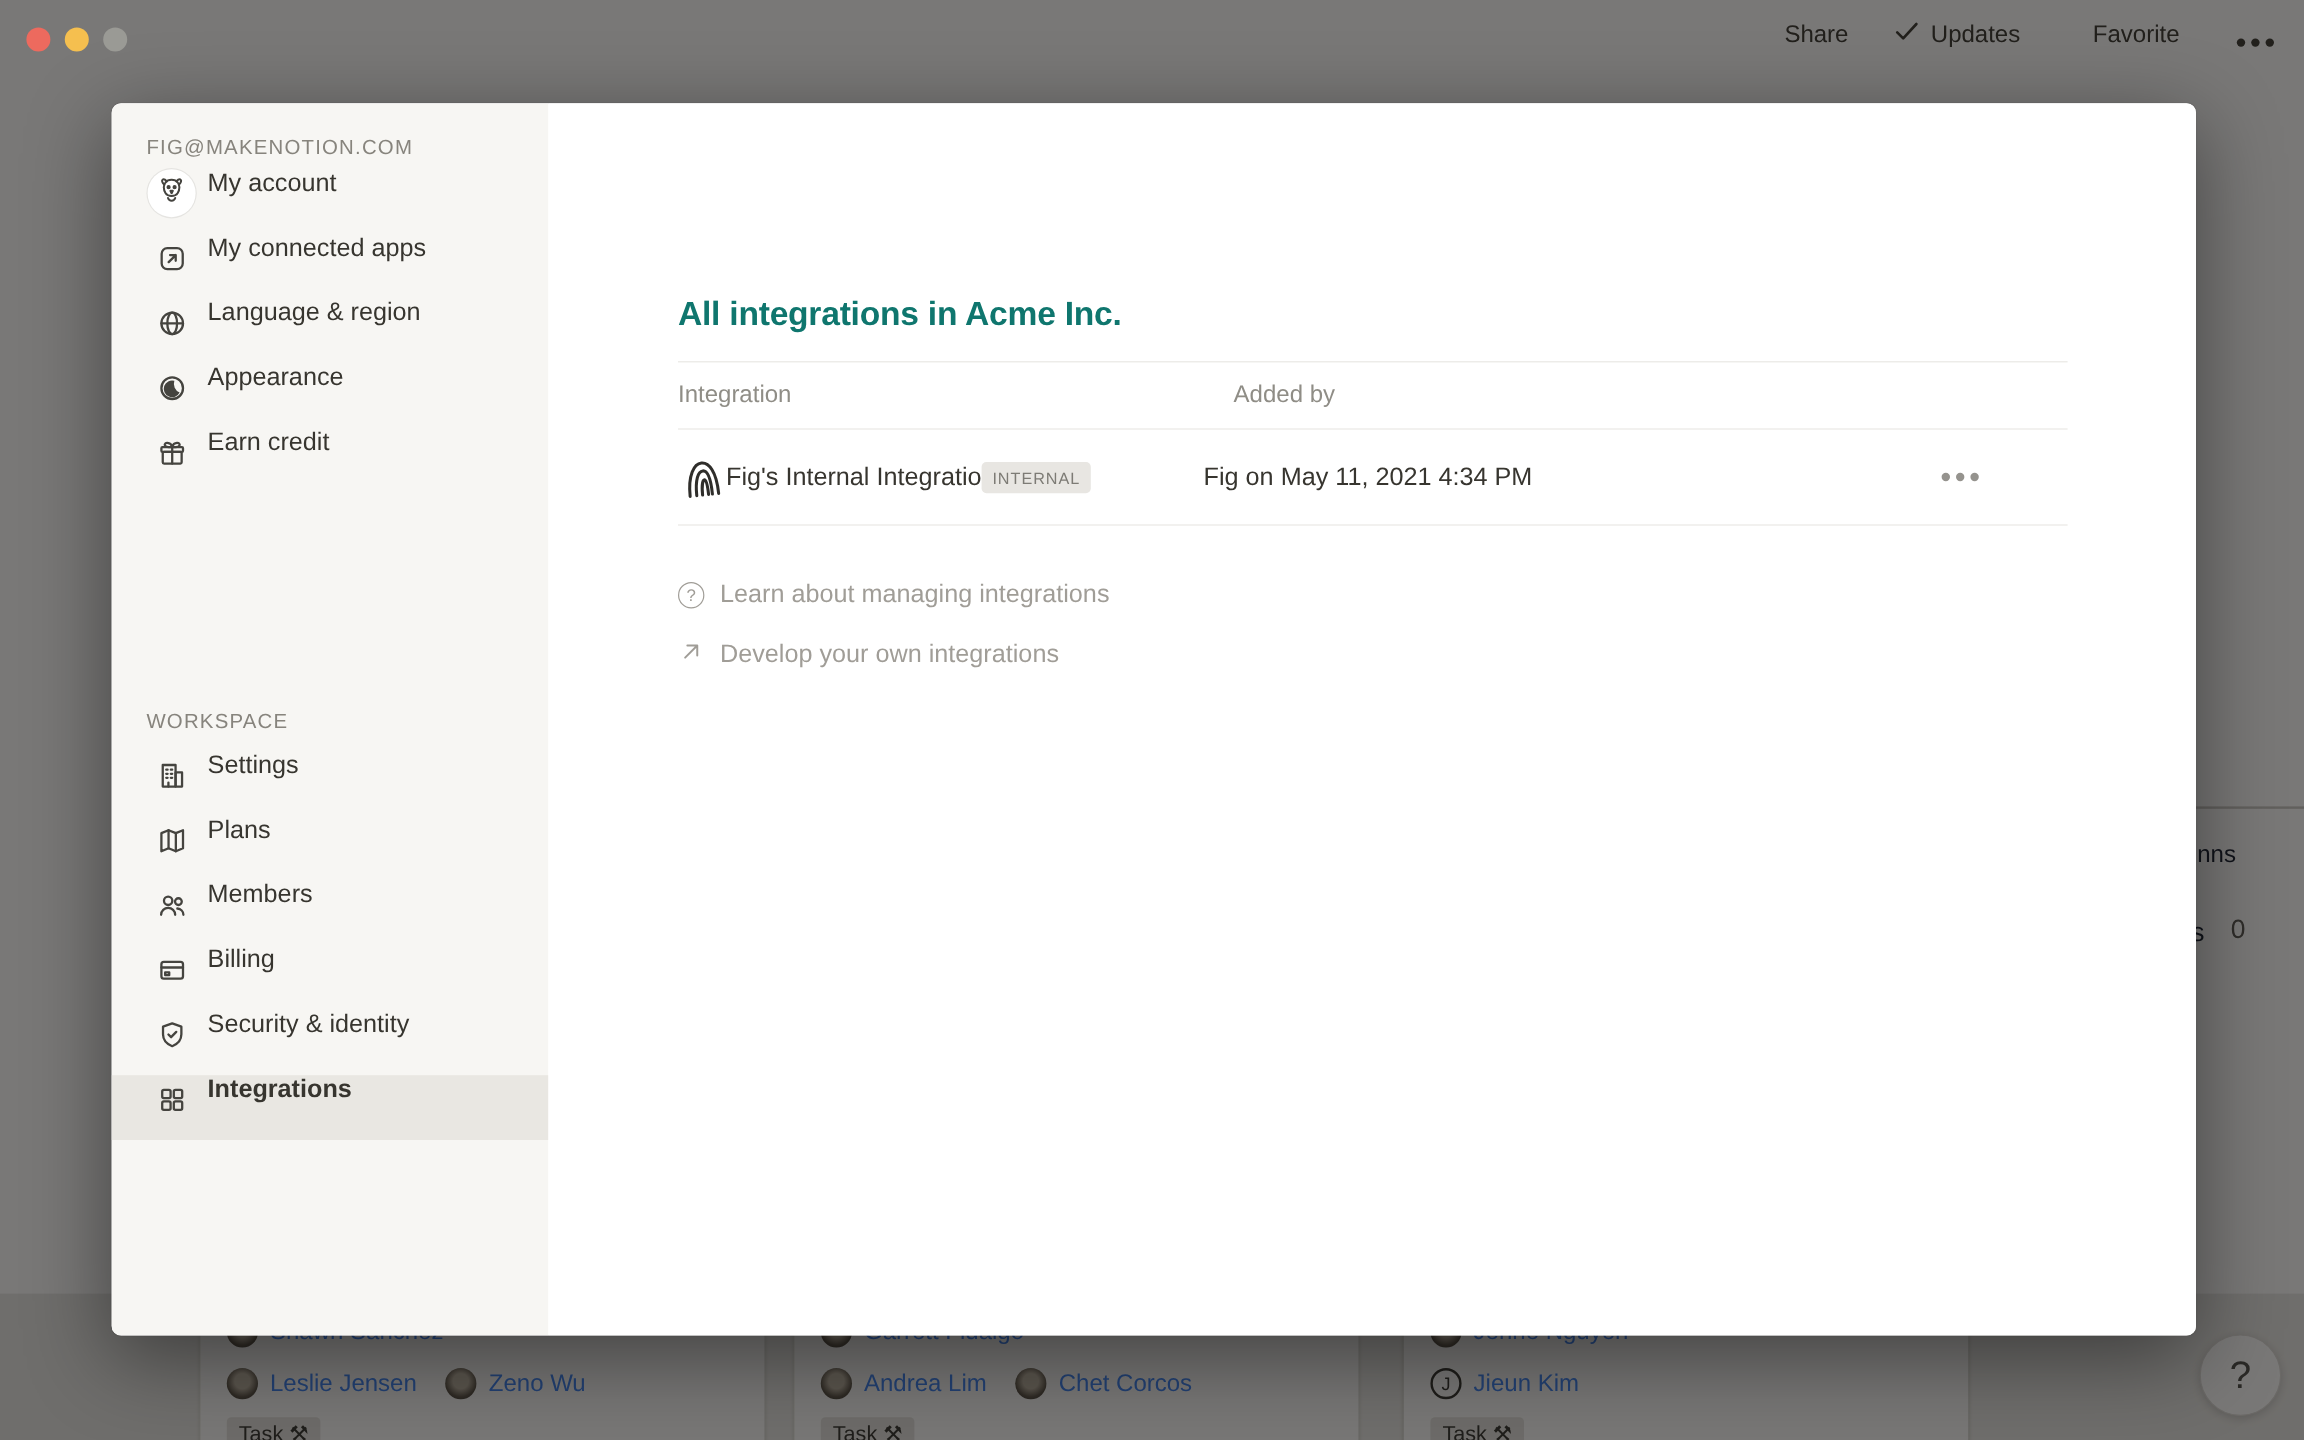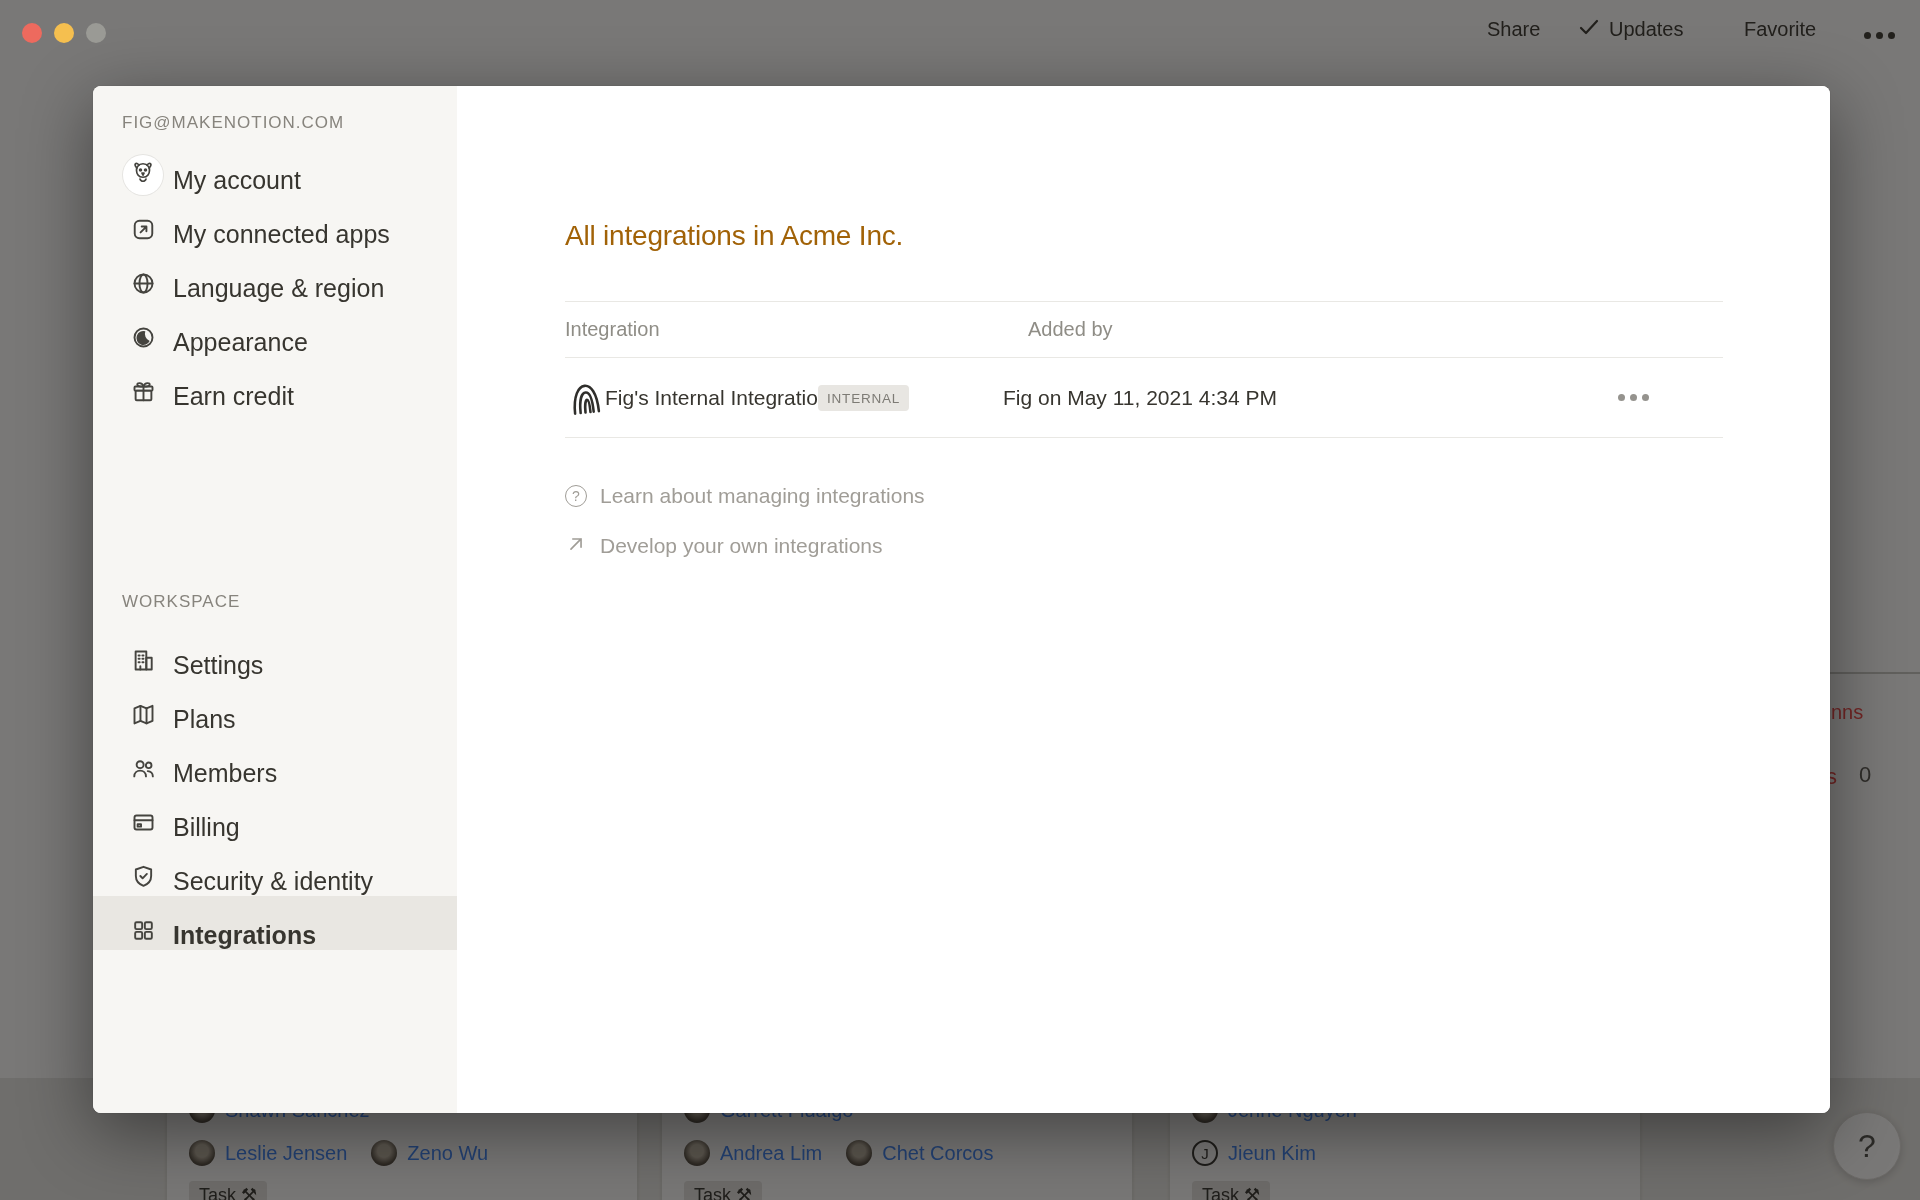--- a/index.html
+++ b/index.html
@@ -14,21 +14,21 @@
   .topbar-actions { position:absolute; top:0; left:0; width:1920px; height:58px; }
   .tb-btn { position:absolute; top:14px; height:30px; display:flex; align-items:center; gap:8px;
             font-size:20px; color:#37352f; cursor:pointer; }
   .tb-share    { left:1487px; }
   .tb-updates  { left:1577px; }
   .tb-favorite { left:1744px; }
   .tb-more     { left:1864px; top:20px; display:flex; gap:5px; }
   .tb-more i { width:7px; height:7px; border-radius:50%; background:#37352f; }
 
   .frag-divider { position:absolute; left:1830px; top:672px; width:90px; height:2px; background:#c9c7c3; }
-  .frag-text { position:absolute; color:#ef4444; font-size:20px; }
+  .frag-text { position:absolute; color:#0f172a; font-size:20px; }
   .frag-nns { left:1831px; top:701px; }
   .frag-s   { left:1826px; top:764px; font-size:22px; }
   .frag-0   { left:1859px; top:762px; font-size:22px; color:#55534e; }
 
   .board-region { position:absolute; left:0; top:1078px; width:1920px; height:122px; background:#e9e8e5; }
   .board-card { position:absolute; top:8px; width:472px; height:154px; background:#fdfdfc;
                 border:1px solid #dddcd8; border-radius:8px; box-shadow:0 1px 3px rgba(0,0,0,.12); }
   .bc-1 { left:166px; } .bc-2 { left:661px; } .bc-3 { left:1169px; }
   .bc-row { position:absolute; left:22px; display:flex; align-items:center; gap:10px; height:26px; }
   .bc-row-top { top:10px; } .bc-row-members { top:53px; }
@@ -65,32 +65,32 @@
            box-shadow:0 0 0 1px rgba(15,15,15,.04), 0 18px 70px rgba(0,0,0,.45); }
 
   .sb { width:364px; flex:0 0 auto; background:#f7f6f3; position:relative; }
   .sb-email { margin:27px 0 0 29px; font-size:17px; font-weight:500; letter-spacing:1px;
               color:#87847d; }
   .sb-group { position:absolute; left:0; width:364px; }
   .sb-group-account  { top:55px; }
   .sb-group-workspace-label { top:506px; margin-left:29px; font-size:17px; font-weight:500;
               letter-spacing:1px; color:#87847d; position:absolute; }
   .sb-group-workspace { top:540px; }
-  .sb-item { height:54px; display:flex; align-items:flex-end; padding-left:30px; cursor:pointer;
-             font-size:25px; font-weight:500; color:#37352f; }
+  .sb-item { height:54px; display:flex; align-items:flex-start; padding-left:30px; cursor:pointer;
+             font-size:21px; font-weight:500; color:#37352f; }
   .sb-item .ic { width:40px; height:40px; display:flex; align-items:center; justify-content:center;
                  margin-right:10px; flex:0 0 auto; }
   .sb-item svg { stroke:#45443f; fill:none; stroke-width:1.7; stroke-linecap:round; stroke-linejoin:round; }
   .sb-item-active { background:#e9e7e2; font-weight:700; }
   .avatar-circle { width:40px; height:40px; border-radius:50%; background:#ffffff;
                    box-shadow:0 0 0 1px rgba(0,0,0,.07); display:flex; align-items:center; justify-content:center; }
 
   .content { position:relative; flex:1; background:#ffffff; }
-  .page-title { position:absolute; left:108px; top:134px; font-size:28px; font-weight:400;
-                letter-spacing:-.2px; color:#a16207; }
+  .page-title { position:absolute; left:108px; top:160px; font-size:28px; font-weight:700;
+                letter-spacing:-.2px; color:#0f766e; }
   .tbl { position:absolute; left:108px; top:215px; width:1158px; }
   .tbl-head { height:57px; border-top:1px solid #e9e8e4; border-bottom:1px solid #e9e8e4;
               display:flex; align-items:center; font-size:20px; color:#8f8d86; }
   .col-added { position:absolute; left:463px; }
   .tbl-row { height:80px; border-bottom:1px solid #e9e8e4; position:relative;
              display:flex; align-items:center; }
   .row-icon { position:absolute; left:3px; width:36px; height:40px; }
   .row-icon svg { stroke:#2f2e2b; fill:none; stroke-width:2.3; stroke-linecap:round; }
   .row-name { position:absolute; left:40px; font-size:21px; color:#37352f; white-space:nowrap; }
   .row-badge { position:absolute; left:253px; top:27px; height:26px; padding:0 9px; border-radius:4px;

